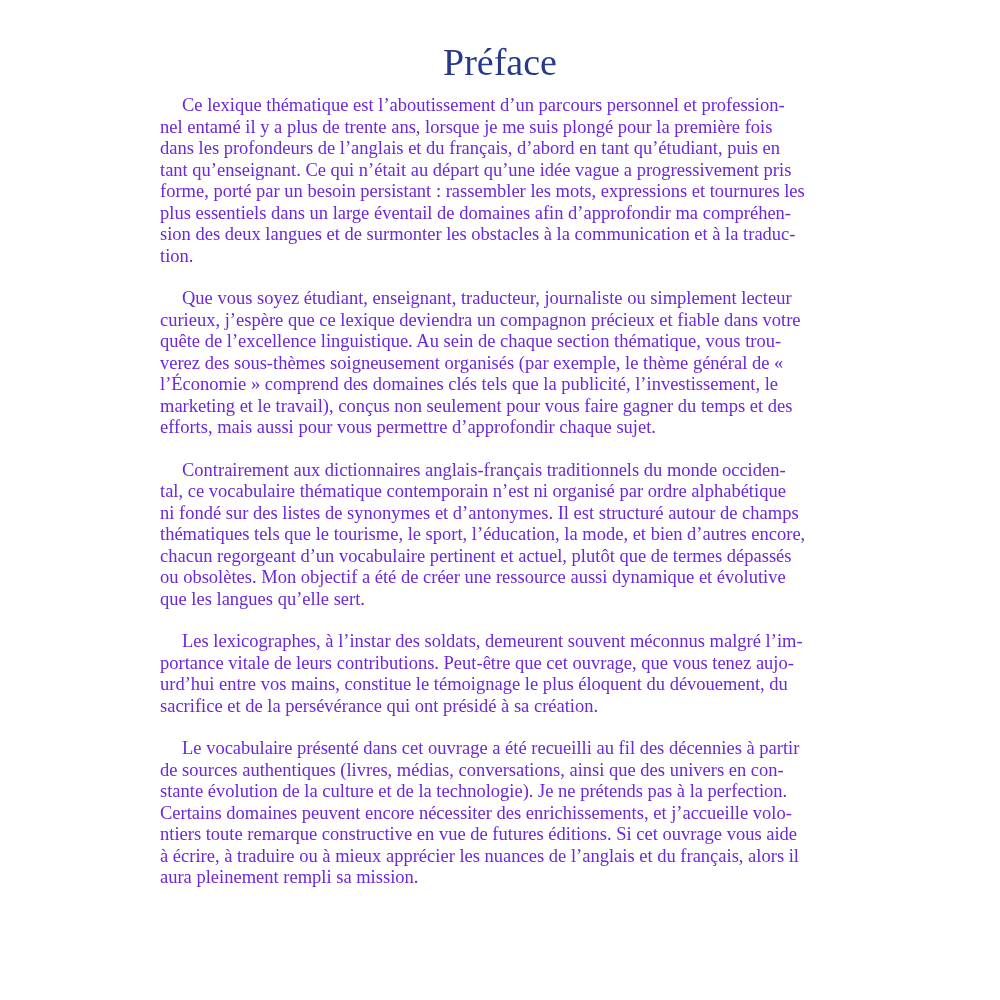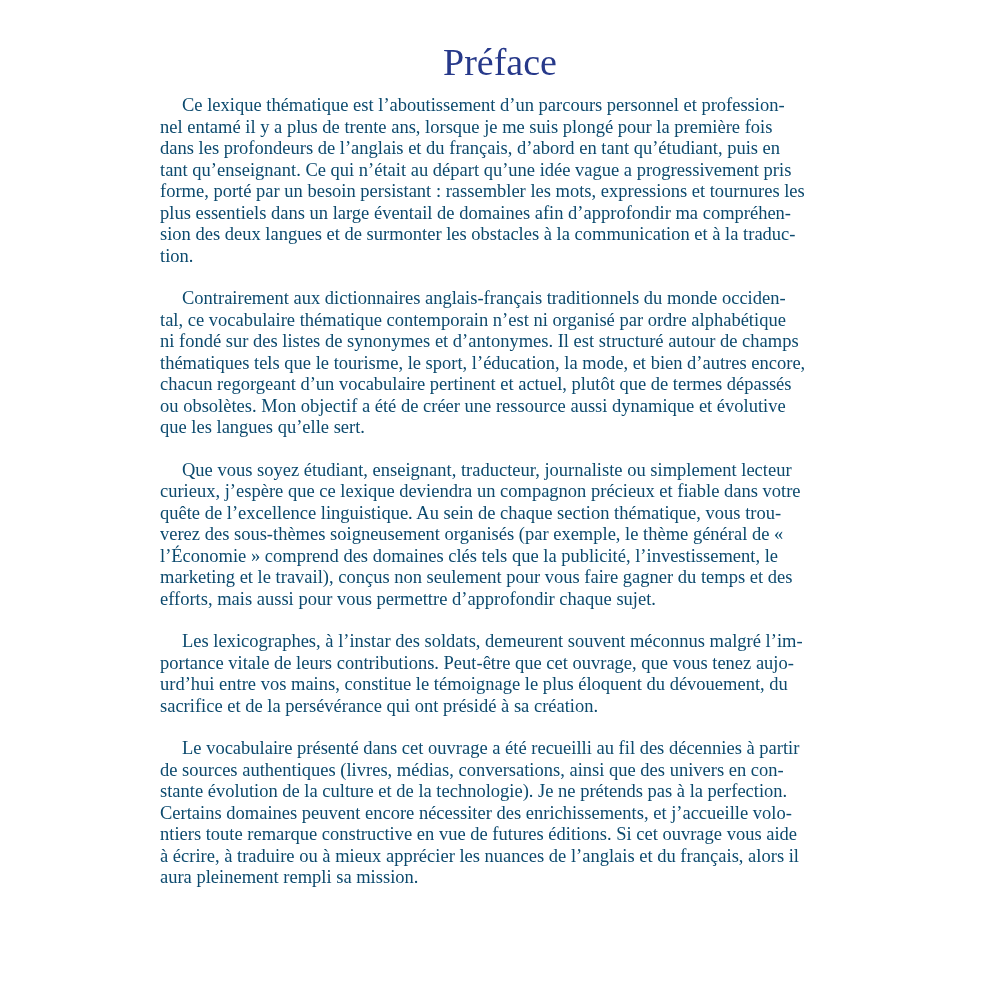--- a/index.html
+++ b/index.html
@@ -48,43 +48,43 @@
   .signature div {
     line-height: 21.5px;
   }
 </style>
 </head>
 <body>
 
 <div class="page">
   <h1 class="title" style="color: rgb(39, 57, 138);">Préface</h1>
 
-  <div class="content" style="color: #0c4a6e;">
+  <div class="content" style="color: #6d28d9;">
     <p class="para">Ce lexique thématique est l’aboutissement d’un parcours personnel et profession-
 nel entamé il y a plus de trente ans, lorsque je me suis plongé pour la première fois
 dans les profondeurs de l’anglais et du français, d’abord en tant qu’étudiant, puis en
 tant qu’enseignant. Ce qui n’était au départ qu’une idée vague a progressivement pris
 forme, porté par un besoin persistant : rassembler les mots, expressions et tournures les
 plus essentiels dans un large éventail de domaines afin d’approfondir ma compréhen-
 sion des deux langues et de surmonter les obstacles à la communication et à la traduc-
 tion.</p>
+    <p class="para">Que vous soyez étudiant, enseignant, traducteur, journaliste ou simplement lecteur
+curieux, j’espère que ce lexique deviendra un compagnon précieux et fiable dans votre
+quête de l’excellence linguistique. Au sein de chaque section thématique, vous trou-
+verez des sous-thèmes soigneusement organisés (par exemple, le thème général de «
+l’Économie » comprend des domaines clés tels que la publicité, l’investissement, le
+marketing et le travail), conçus non seulement pour vous faire gagner du temps et des
+efforts, mais aussi pour vous permettre d’approfondir chaque sujet.</p>
     <p class="para">Contrairement aux dictionnaires anglais-français traditionnels du monde occiden-
 tal, ce vocabulaire thématique contemporain n’est ni organisé par ordre alphabétique
 ni fondé sur des listes de synonymes et d’antonymes. Il est structuré autour de champs
 thématiques tels que le tourisme, le sport, l’éducation, la mode, et bien d’autres encore,
 chacun regorgeant d’un vocabulaire pertinent et actuel, plutôt que de termes dépassés
 ou obsolètes. Mon objectif a été de créer une ressource aussi dynamique et évolutive
 que les langues qu’elle sert.</p>
-    <p class="para">Que vous soyez étudiant, enseignant, traducteur, journaliste ou simplement lecteur
-curieux, j’espère que ce lexique deviendra un compagnon précieux et fiable dans votre
-quête de l’excellence linguistique. Au sein de chaque section thématique, vous trou-
-verez des sous-thèmes soigneusement organisés (par exemple, le thème général de «
-l’Économie » comprend des domaines clés tels que la publicité, l’investissement, le
-marketing et le travail), conçus non seulement pour vous faire gagner du temps et des
-efforts, mais aussi pour vous permettre d’approfondir chaque sujet.</p>
     <p class="para">Les lexicographes, à l’instar des soldats, demeurent souvent méconnus malgré l’im-
 portance vitale de leurs contributions. Peut-être que cet ouvrage, que vous tenez aujo-
 urd’hui entre vos mains, constitue le témoignage le plus éloquent du dévouement, du
 sacrifice et de la persévérance qui ont présidé à sa création.</p>
     <p class="para">Le vocabulaire présenté dans cet ouvrage a été recueilli au fil des décennies à partir
 de sources authentiques (livres, médias, conversations, ainsi que des univers en con-
 stante évolution de la culture et de la technologie). Je ne prétends pas à la perfection.
 Certains domaines peuvent encore nécessiter des enrichissements, et j’accueille volo-
 ntiers toute remarque constructive en vue de futures éditions. Si cet ouvrage vous aide
 à écrire, à traduire ou à mieux apprécier les nuances de l’anglais et du français, alors il

